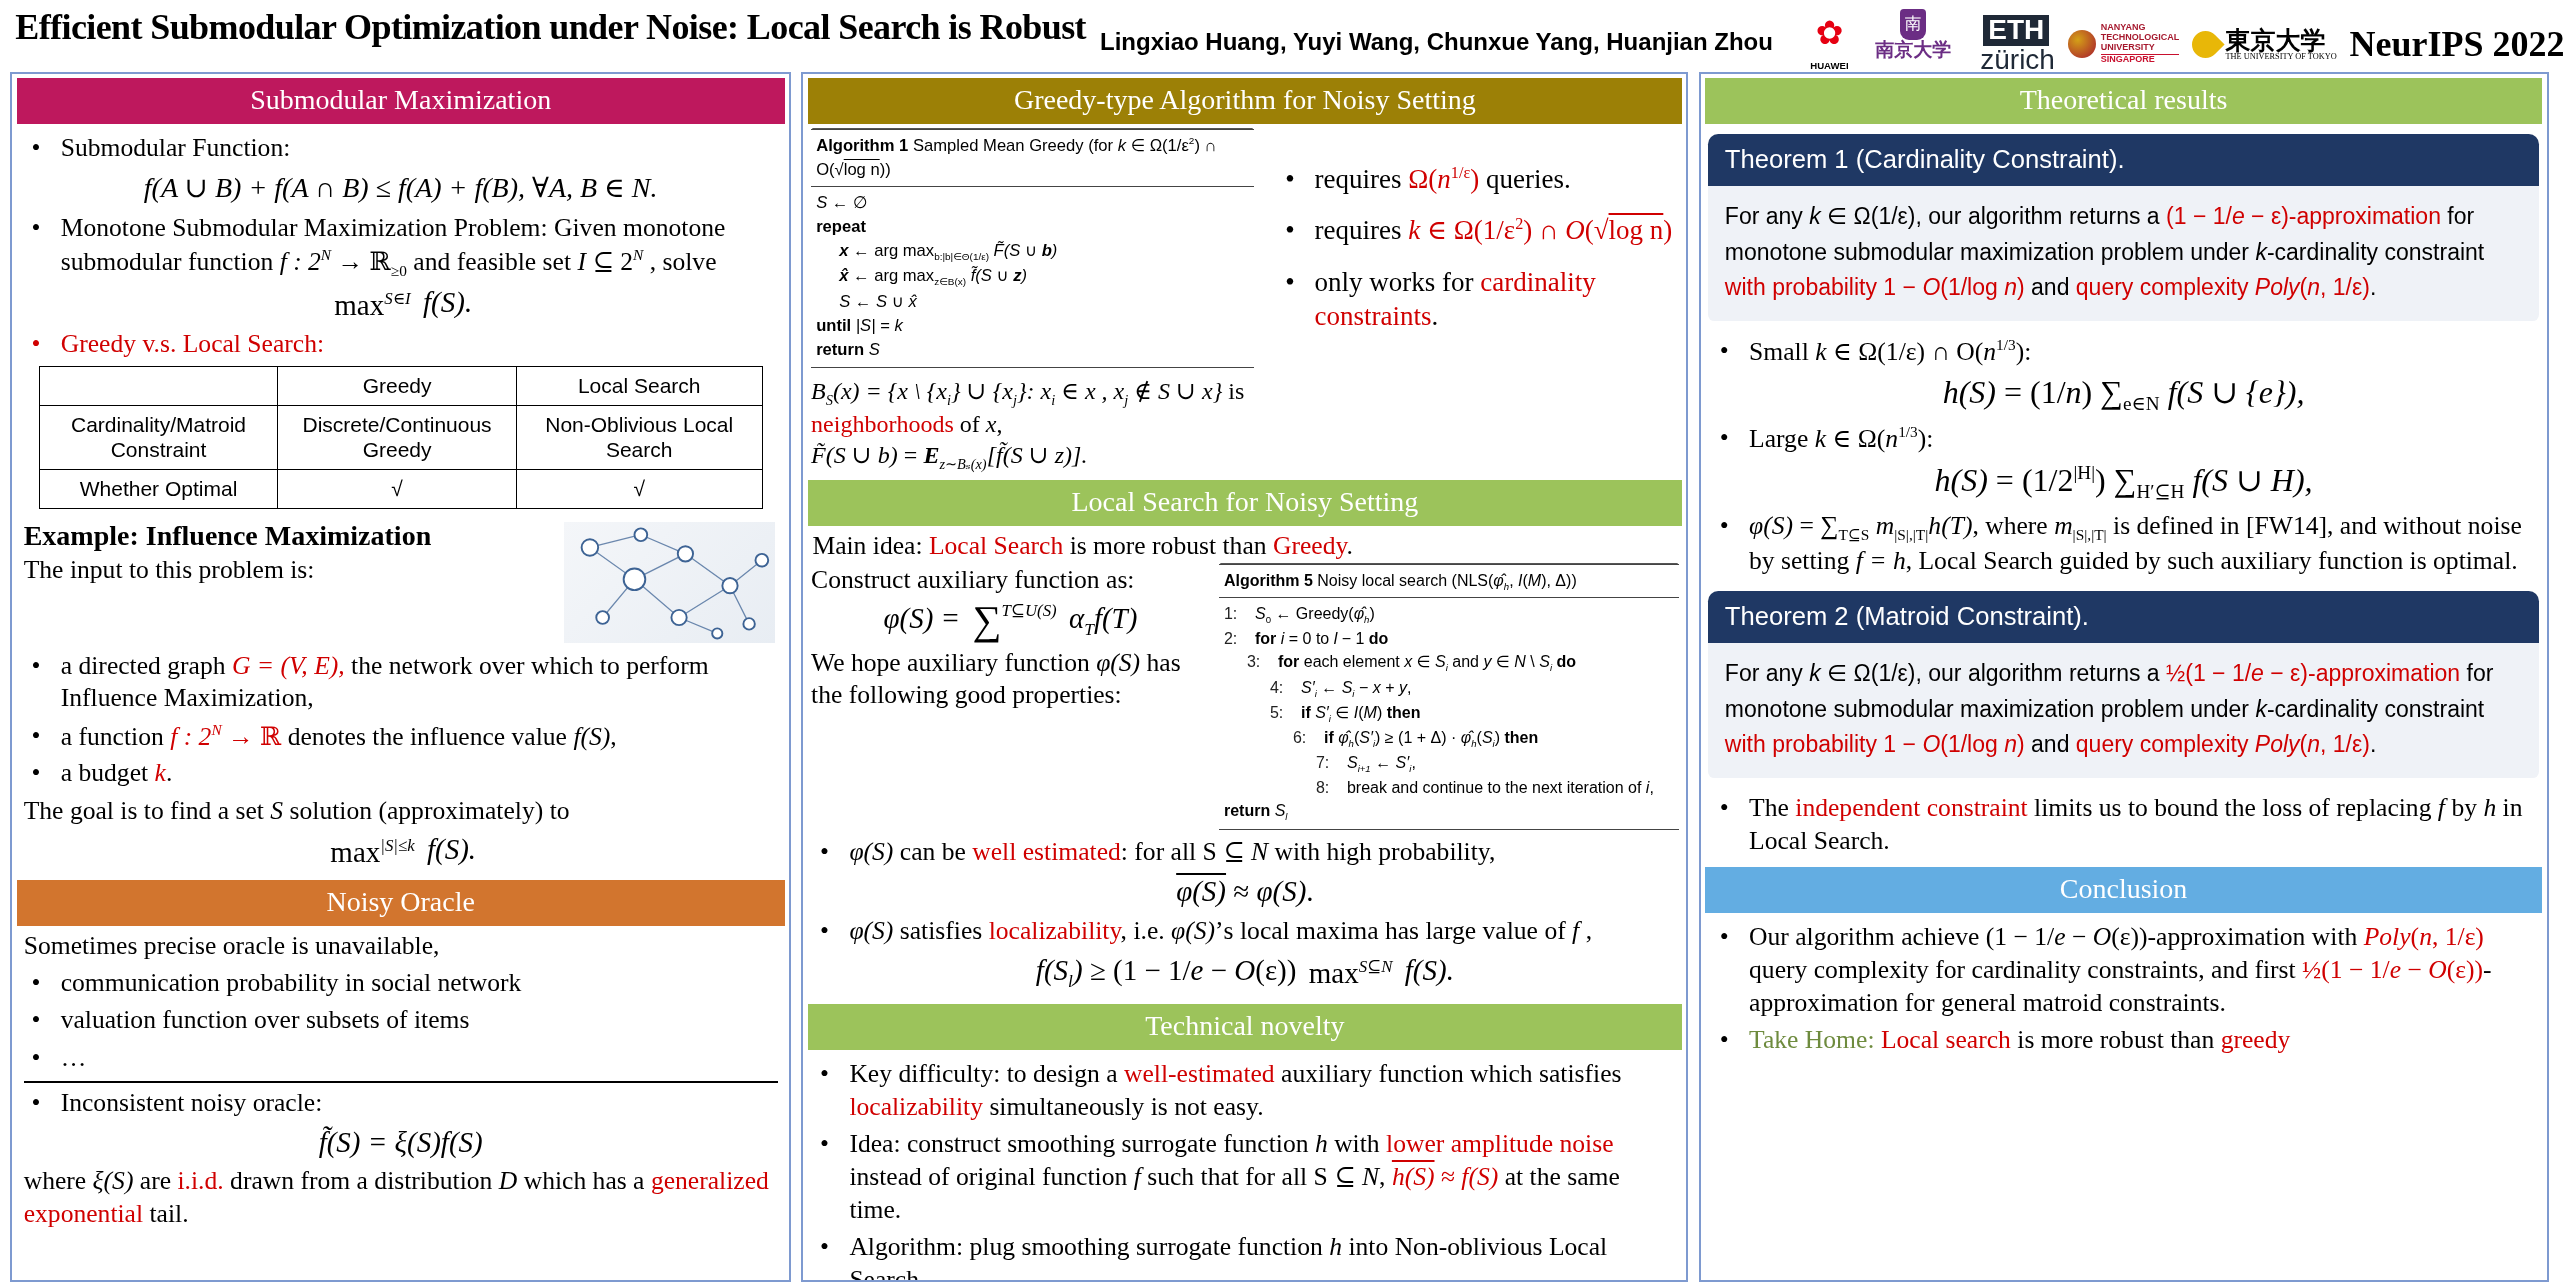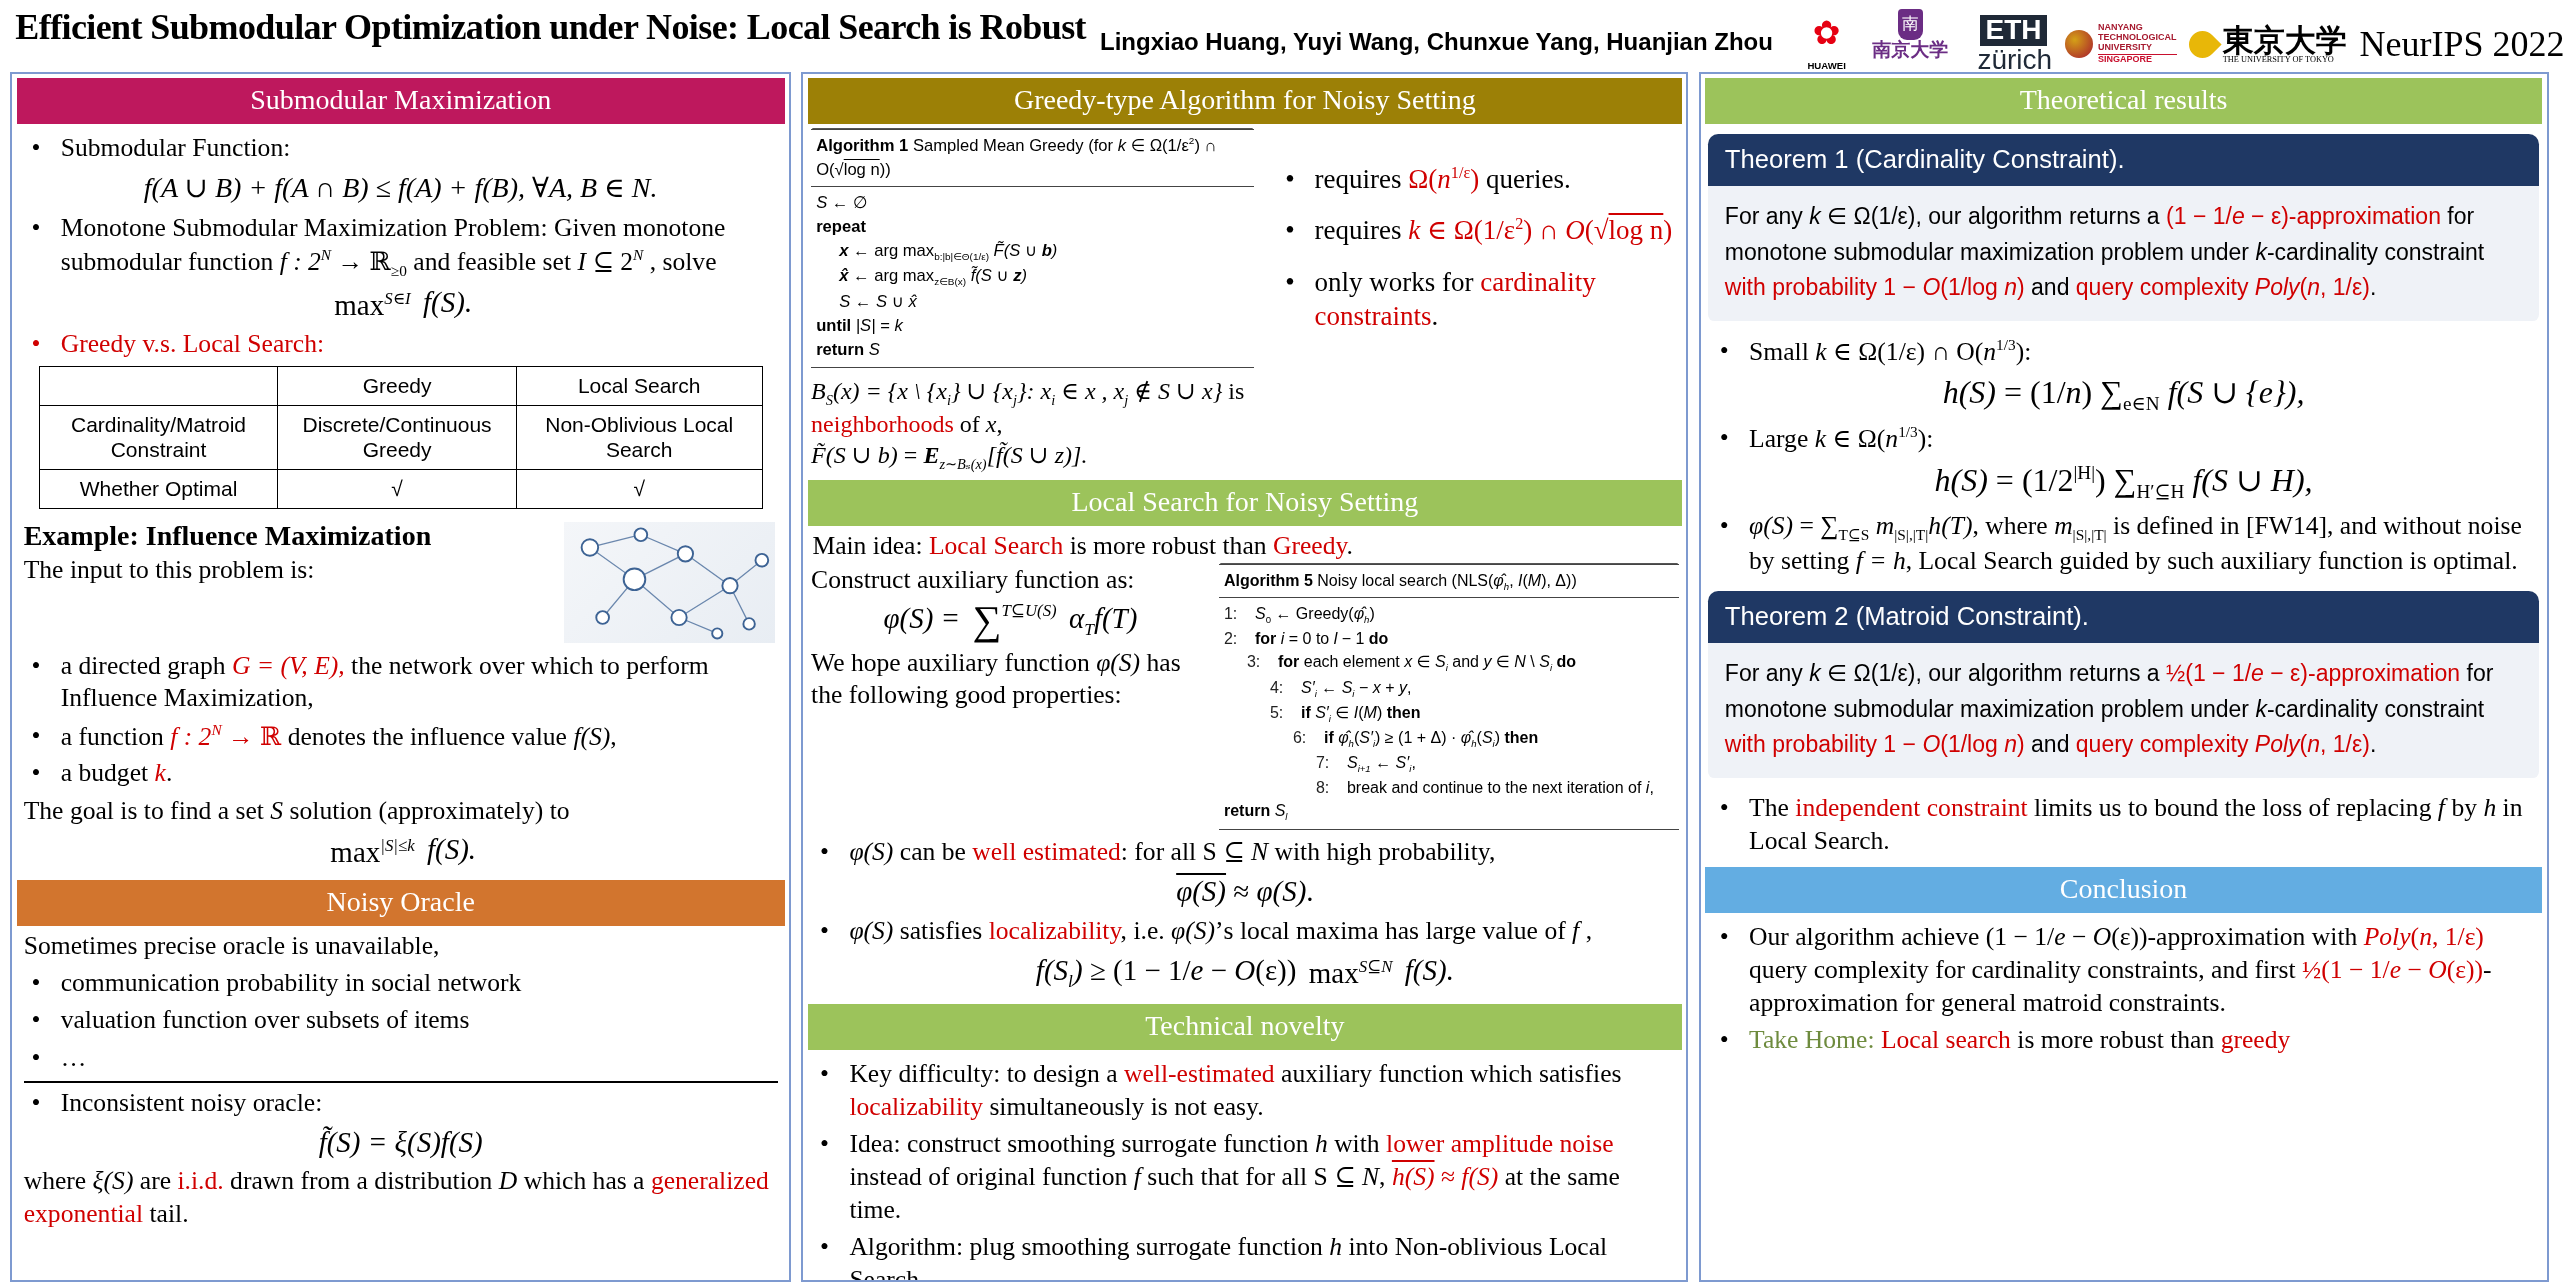--- a/index.html
+++ b/index.html
@@ -18,23 +18,23 @@
   .huawei-glyph { color:#E60012; font-size:33px; }
   .nanjing-glyph { width:25.6px; height:31px; background:#6B2D84; color:#fff; border-radius:3.8px 3.8px 9px 9px; display:flex; align-items:center; justify-content:center; font-size:16.6px; }
   .nanjing-label { color:#6B2D84; font-size:19px; font-weight:bold; }
   .eth-row { display:flex; align-items:center;flex-direction:column; }
   .eth-bold { background:#1F2937; color:#fff; font-family:"Liberation Sans",sans-serif; font-weight:bold; font-size:28px; padding:1.3px 5.1px; }
   .eth-rest { font-family:"Liberation Sans",sans-serif; font-size:28px; color:#1F2937; margin-left:2.6px; }
   .ntu-crest { width:28px; height:28px; border-radius:50%; background:radial-gradient(circle at 35% 35%, #D4A017, #A6192E); }
   .ntu-text { font-family:"Liberation Sans",sans-serif; font-size:9px; font-weight:bold; color:#A6192E; line-height:1.1; text-align:left; }
   .ntu-sing { color:#C8102E; border-top:1.3px solid #C8102E; margin-top:1.3px; }
   .utokyo-leaf { width:27px; height:27px; background:#E8B708; border-radius:50% 0 50% 50%; transform:rotate(45deg); }
-  .utokyo-name { font-size:31px; font-weight:bold; }
+  .utokyo-name { font-size:25px; font-weight:bold; }
   .utokyo-sub { font-size:8.3px; font-family:"Liberation Serif",serif; }
-  .neurips { font-size:36px; font-weight:normal; font-family:"Liberation Serif",serif; white-space:nowrap; }
+  .neurips { font-size:36px; font-weight:bold; font-family:"Liberation Serif",serif; white-space:nowrap; }
   
   #cols { position:absolute; left:10.2px; right:10.2px; top:72px; bottom:6.4px;
           display:grid; grid-template-columns:781px 887px 850px; gap:10.2px; }
   .col { border:2.6px solid #7E9AD0; background:#fff; overflow:hidden; display:flex; flex-direction:column; font-size:25.6px; line-height:1.28; }
   .secbar { margin:3.8px 4.5px 2.6px 4.5px; text-align:center; color:#fff; font-size:28px; padding:4.5px 0 5.8px 0; font-family:"Liberation Serif",serif; }
   .bar-gold { background:#be185d; }
   .bar-orange { background:#D2752E; }
   .bar-olive { background:#9C8006; }
   .bar-green { background:#9CC35B; }
   .bar-blue { background:#63ADE2; }

